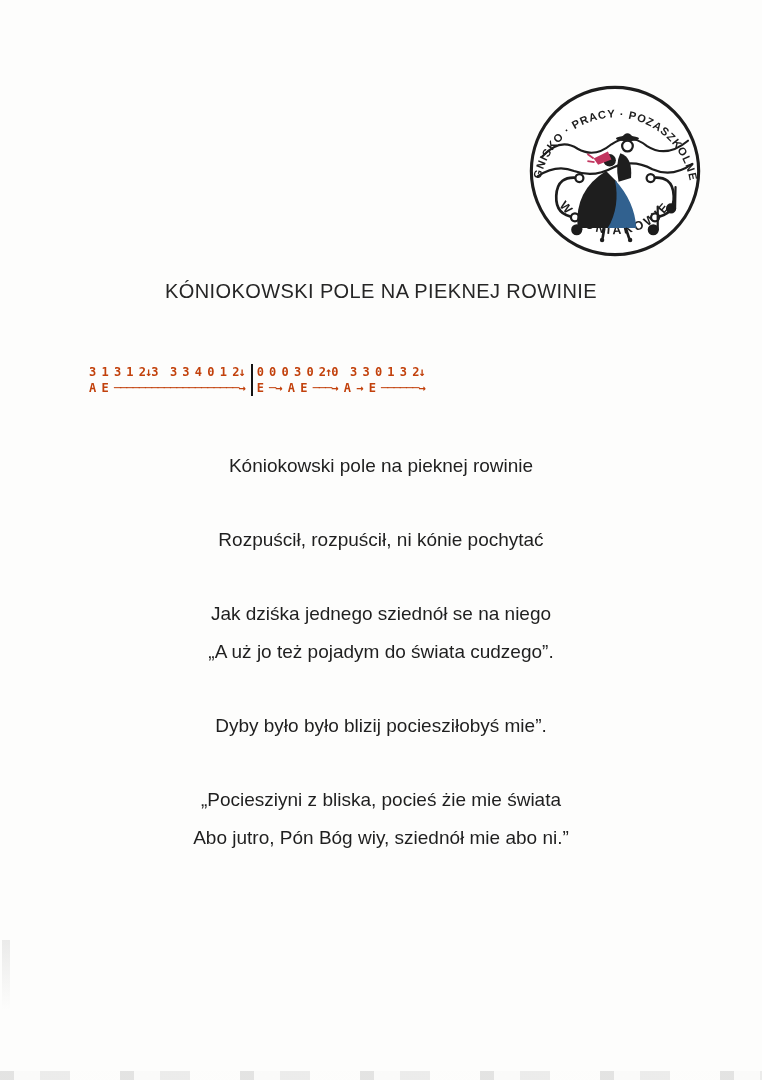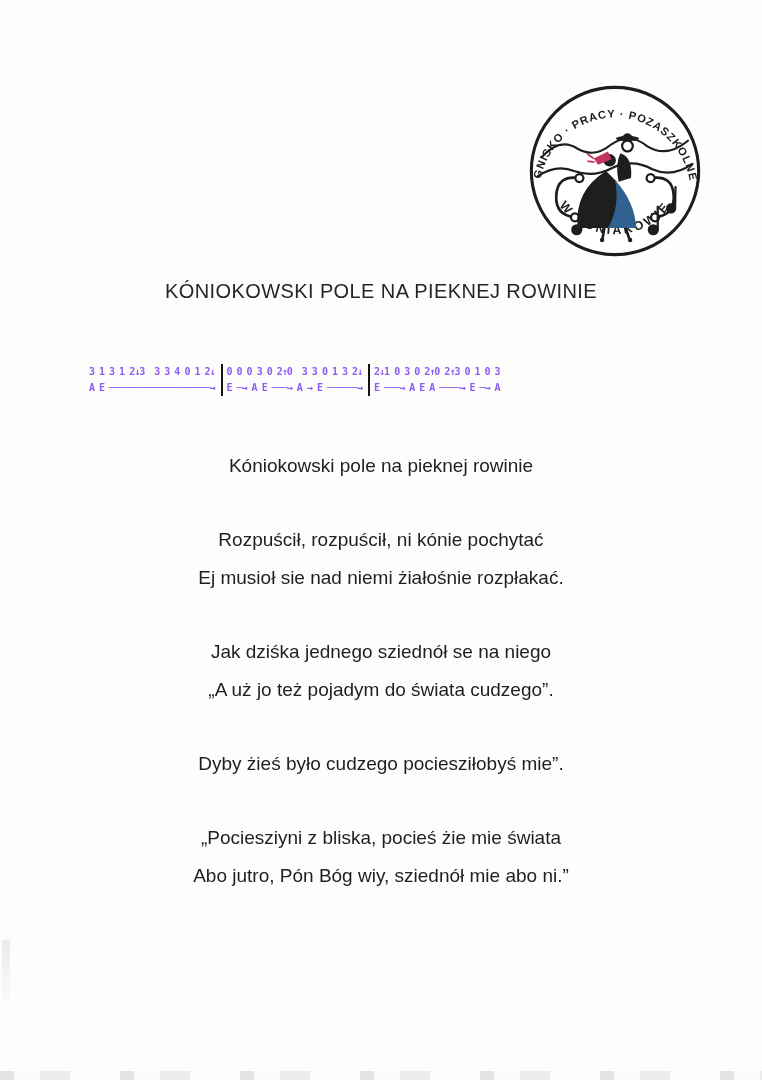--- a/index.html
+++ b/index.html
@@ -32,22 +32,22 @@
     font-weight:400;
     letter-spacing:.4px;
     color:#262626;
   }
   
   .notation{
     position:absolute;top:364px;left:86px;
     display:flex;align-items:stretch;
     font-family:"DejaVu Sans Mono",monospace;
     font-weight:bold;
-    font-size:10px;
-    color:#8b5cf6;
+    font-size:12px;
+    color:#c2410c;
   }
   .measure{padding:0 3px;}
   .measure.barred{border-left:2px solid #131313;margin-left:3px;padding-left:4px;}
   .notation-line{
     white-space:pre;
     letter-spacing:-1px;
     line-height:16px;
     height:16px;
   }
   
@@ -139,40 +139,35 @@
 
   <div class="notation">
     <div class="measure">
       <div class="notation-line">3 1 3 1 2↓3  3 3 4 0 1 2↓</div>
       <div class="notation-line">A E ────────────────────→</div>
     </div>
     <div class="measure barred">
       <div class="notation-line">0 0 0 3 0 2↑0  3 3 0 1 3 2↓</div>
       <div class="notation-line">E ─→ A E ───→ A → E ──────→</div>
     </div>
-    <div class="measure barred">
-      <div class="notation-line">2↓1 0 3 0 2↑0 2↑3 0 1 0 3</div>
-      <div class="notation-line">E ───→ A E A ────→ E ─→ A</div>
-    </div>
   </div>
 
   <div class="verses">
     <p class="verse">
       <span class="verse-line">Kóniokowski pole na pieknej rowinie</span>
     </p>
     <p class="verse">
       <span class="verse-line">Rozpuścił, rozpuścił, ni kónie pochytać</span>
-      <span class="verse-line">Ej musioł sie nad niemi żiałośnie rozpłakać.</span>
     </p>
     <p class="verse">
       <span class="verse-line">Jak dziśka jednego sziednół se na niego</span>
       <span class="verse-line">„A uż jo też pojadym do świata cudzego”.</span>
     </p>
     <p class="verse">
-      <span class="verse-line">Dyby żieś było cudzego pociesziłobyś mie”.</span>
+      <span class="verse-line">Dyby było było blizij pociesziłobyś mie”.</span>
     </p>
     <p class="verse">
       <span class="verse-line">„Pociesziyni z bliska, pocieś żie mie świata</span>
       <span class="verse-line">Abo jutro, Pón Bóg wiy, sziednół mie abo ni.”</span>
     </p>
   </div>
 
   <div class="scan-smudge"></div>
   <div class="scan-edge"></div>
 </div>

